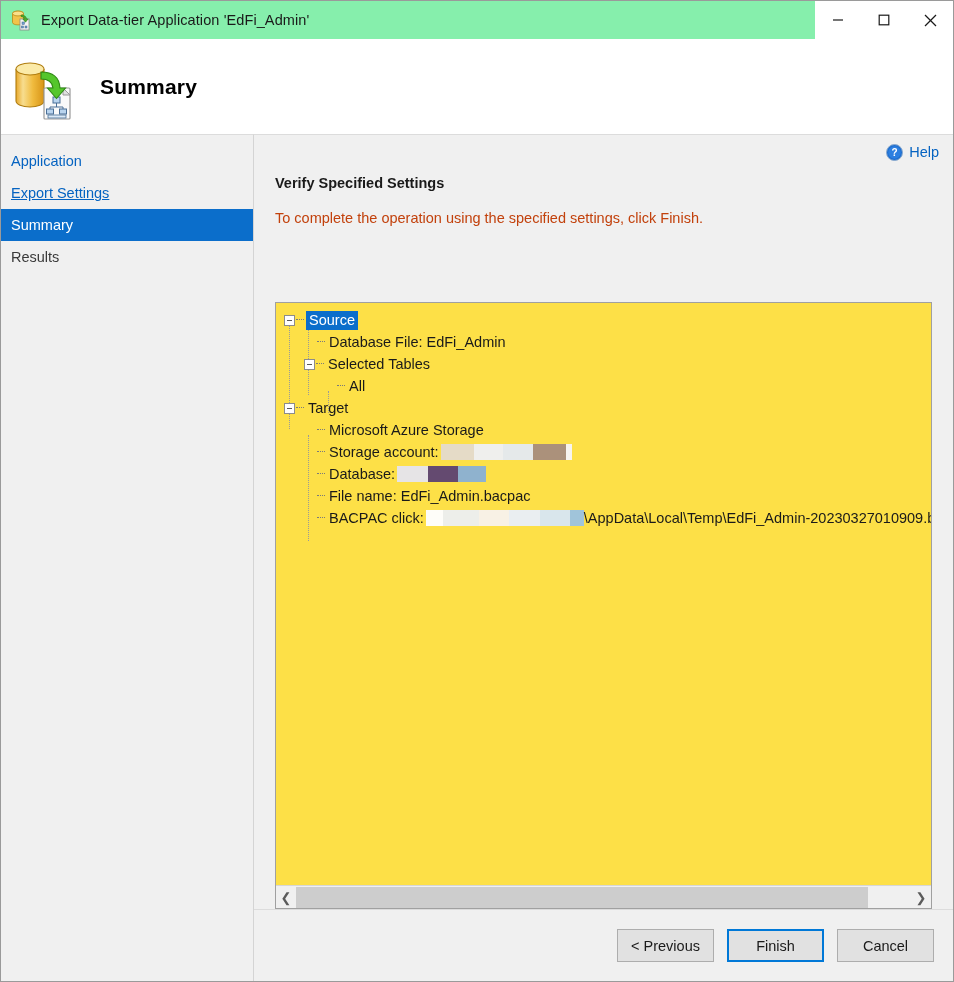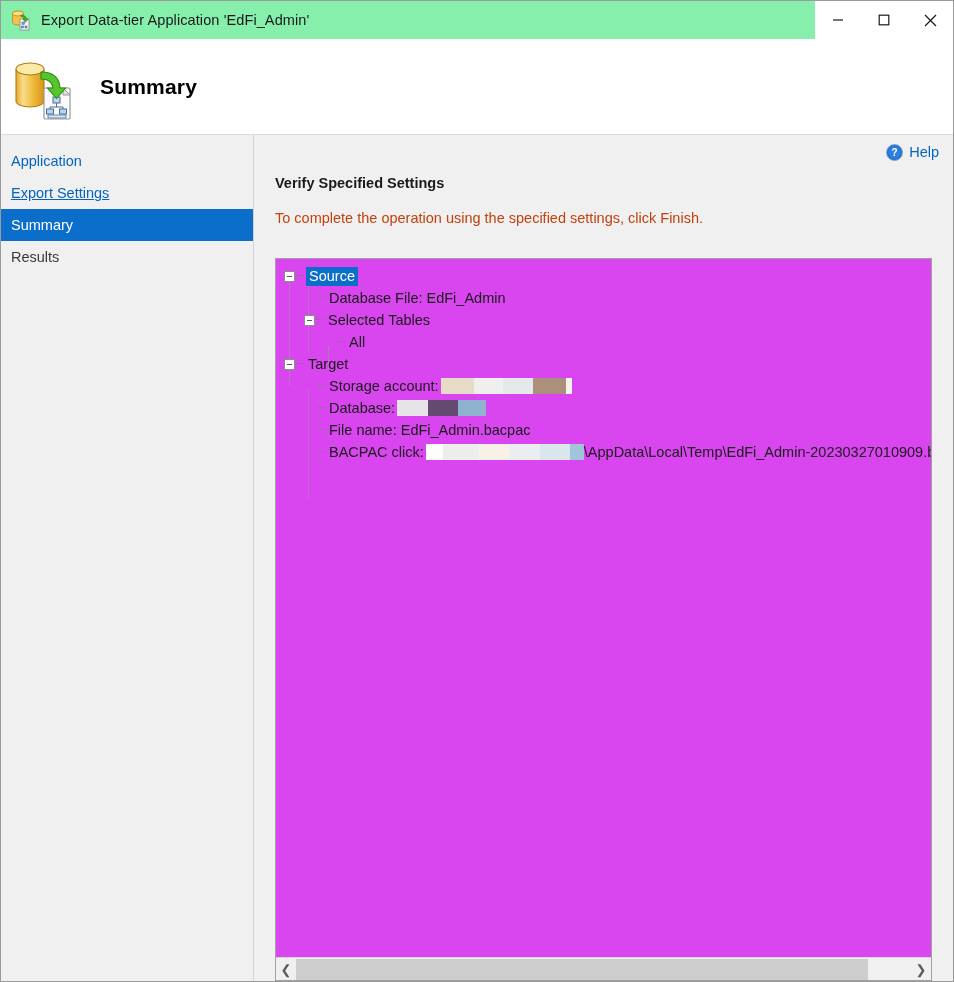--- a/index.html
+++ b/index.html
@@ -171,28 +171,29 @@
   .verify-desc {
     font-size: 14.5px;
     color: #c2410c;
     margin-top: 19px;
     margin-bottom: 32px;
   }
 
   
   .tree-panel {
     flex: 1 1 auto;
-    background: #d946ef;
+    background: #fde047;
     border: 1px solid #a0a0a0;
     box-sizing: border-box;
     position: relative;
     overflow: hidden;
     display: flex;
     flex-direction: column;
     min-height: 0;
+    margin-top: 44px;
   }
   .tree-scroll {
     flex: 1 1 auto;
     position: relative;
     overflow: hidden;
     padding: 6px 0 0 8px;
   }
   .tree-row {
     height: 22px;
     display: flex;
@@ -443,20 +444,26 @@
               <div class="dash"></div>
               <span class="node-label">All</span>
             </div>
 
             <div class="tree-row">
               <div class="tw-box"></div>
               <div class="dash"></div>
               <span class="node-label">Target</span>
             </div>
 
+            <div class="tree-row">
+              <div class="indent" style="width:21px"></div>
+              <div class="tw-spacer"></div>
+              <div class="dash"></div>
+              <span class="node-label">Microsoft Azure Storage</span>
+            </div>
 
             <div class="tree-row">
               <div class="indent" style="width:21px"></div>
               <div class="tw-spacer"></div>
               <div class="dash"></div>
               <span class="node-label">Storage account:</span>
               <span class="redact">
                 <span style="width:33px;background:#e5dbc7"></span>
                 <span style="width:29px;background:#efefed"></span>
                 <span style="width:30px;background:#e5e9ea"></span>
@@ -508,16 +515,21 @@
           <div class="hscroll">
             <div class="hs-btn">❮</div>
             <div class="hs-track">
               <div class="hs-thumb"></div>
             </div>
             <div class="hs-btn">❯</div>
           </div>
         </div>
       </div>
 
+      <div class="footer">
+        <button class="btn">&lt; Previous</button>
+        <button class="btn primary">Finish</button>
+        <button class="btn">Cancel</button>
+      </div>
 
     </div>
   </div>
 </div>
 
 </body></html>

